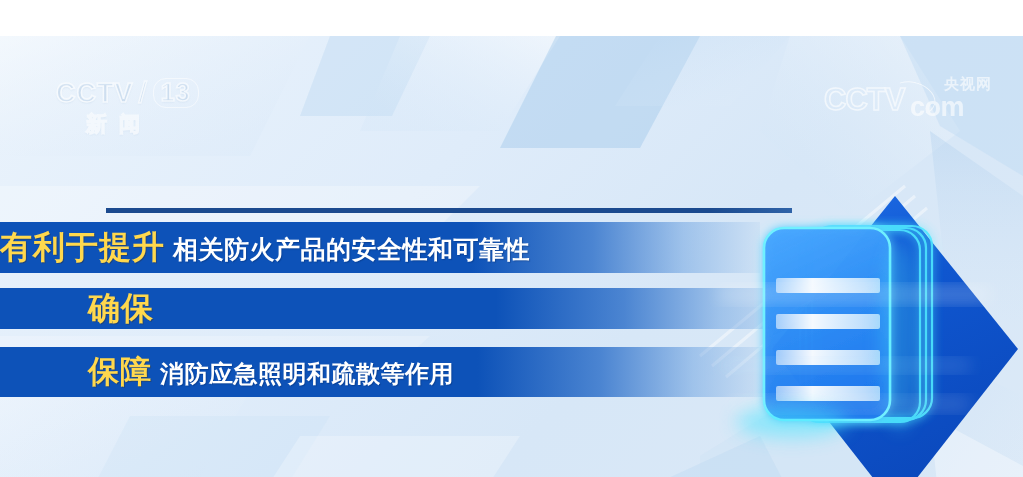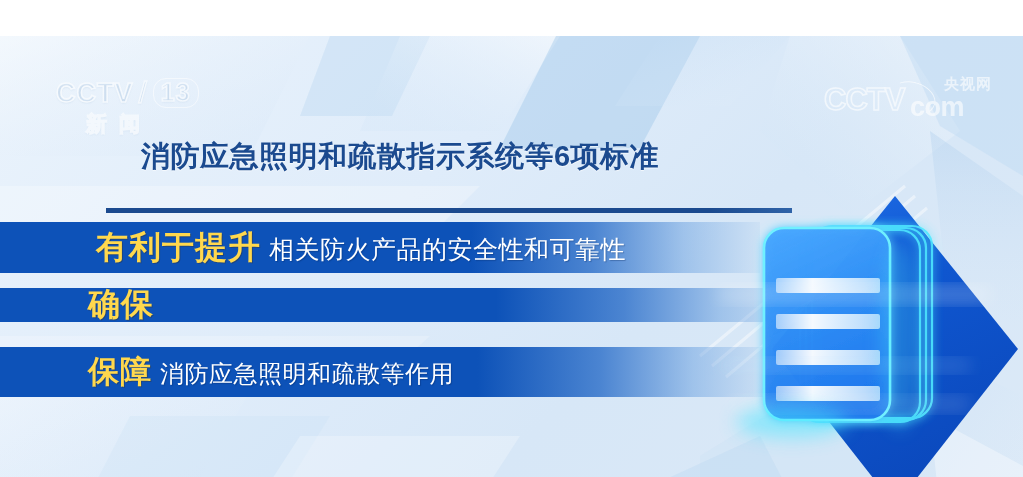--- a/index.html
+++ b/index.html
@@ -110,31 +110,31 @@
   }
   .bar .txt{position:relative;display:flex;align-items:baseline;}
   .bar .key{
     color:#ffd84d;
     font-weight:bold;
     text-shadow:1px 1px 0 rgba(70,40,0,.30);
     letter-spacing:1px;
   }
   .bar .rest{
     color:#ffffff;
-    font-weight:normal;
+    font-weight:bold;
     letter-spacing:.5px;
     text-shadow:1px 1px 1px rgba(0,30,80,.30);
   }
 
   #bar1{top:186px;width:760px;height:51px;}
-  #bar1 .txt{padding-left:96px;}
+  #bar1 .txt{}
   #bar1 .key{font-size:32px;}
   #bar1 .rest{font-size:25px;margin-left:8px;}
 
-  #bar2{top:252px;width:800px;height:34px;}
+  #bar2{top:252px;width:800px;height:41px;}
   #bar2 .txt{padding-left:88px;}
   #bar2 .key{font-size:32px;}
   #bar2 .rest{font-size:25px;margin-left:8px;}
 
   #bar3{top:311px;width:770px;height:50px;}
   #bar3 .txt{padding-left:88px;}
   #bar3 .key{font-size:31px;}
   #bar3 .rest{font-size:24px;margin-left:8px;}
 
   
@@ -204,21 +204,20 @@
   </div>
 
   <div id="watermark">
     <div class="wm-main">CCTV</div>
     <div class="wm-arc"></div>
     <div class="wm-com">com</div>
     <div class="wm-cn">央视网</div>
   </div>
 
   <div id="headline">
-    <span class="l2">消防应急照明和疏散指示系统等6项标准</span>
   </div>
   <div id="headline-rule"></div>
 
   <div class="bar" id="bar1">
     <div class="bg"></div>
     <div class="txt">
       <span class="key">有利于提升</span>
       <span class="rest">相关防火产品的安全性和可靠性</span>
     </div>
   </div>

